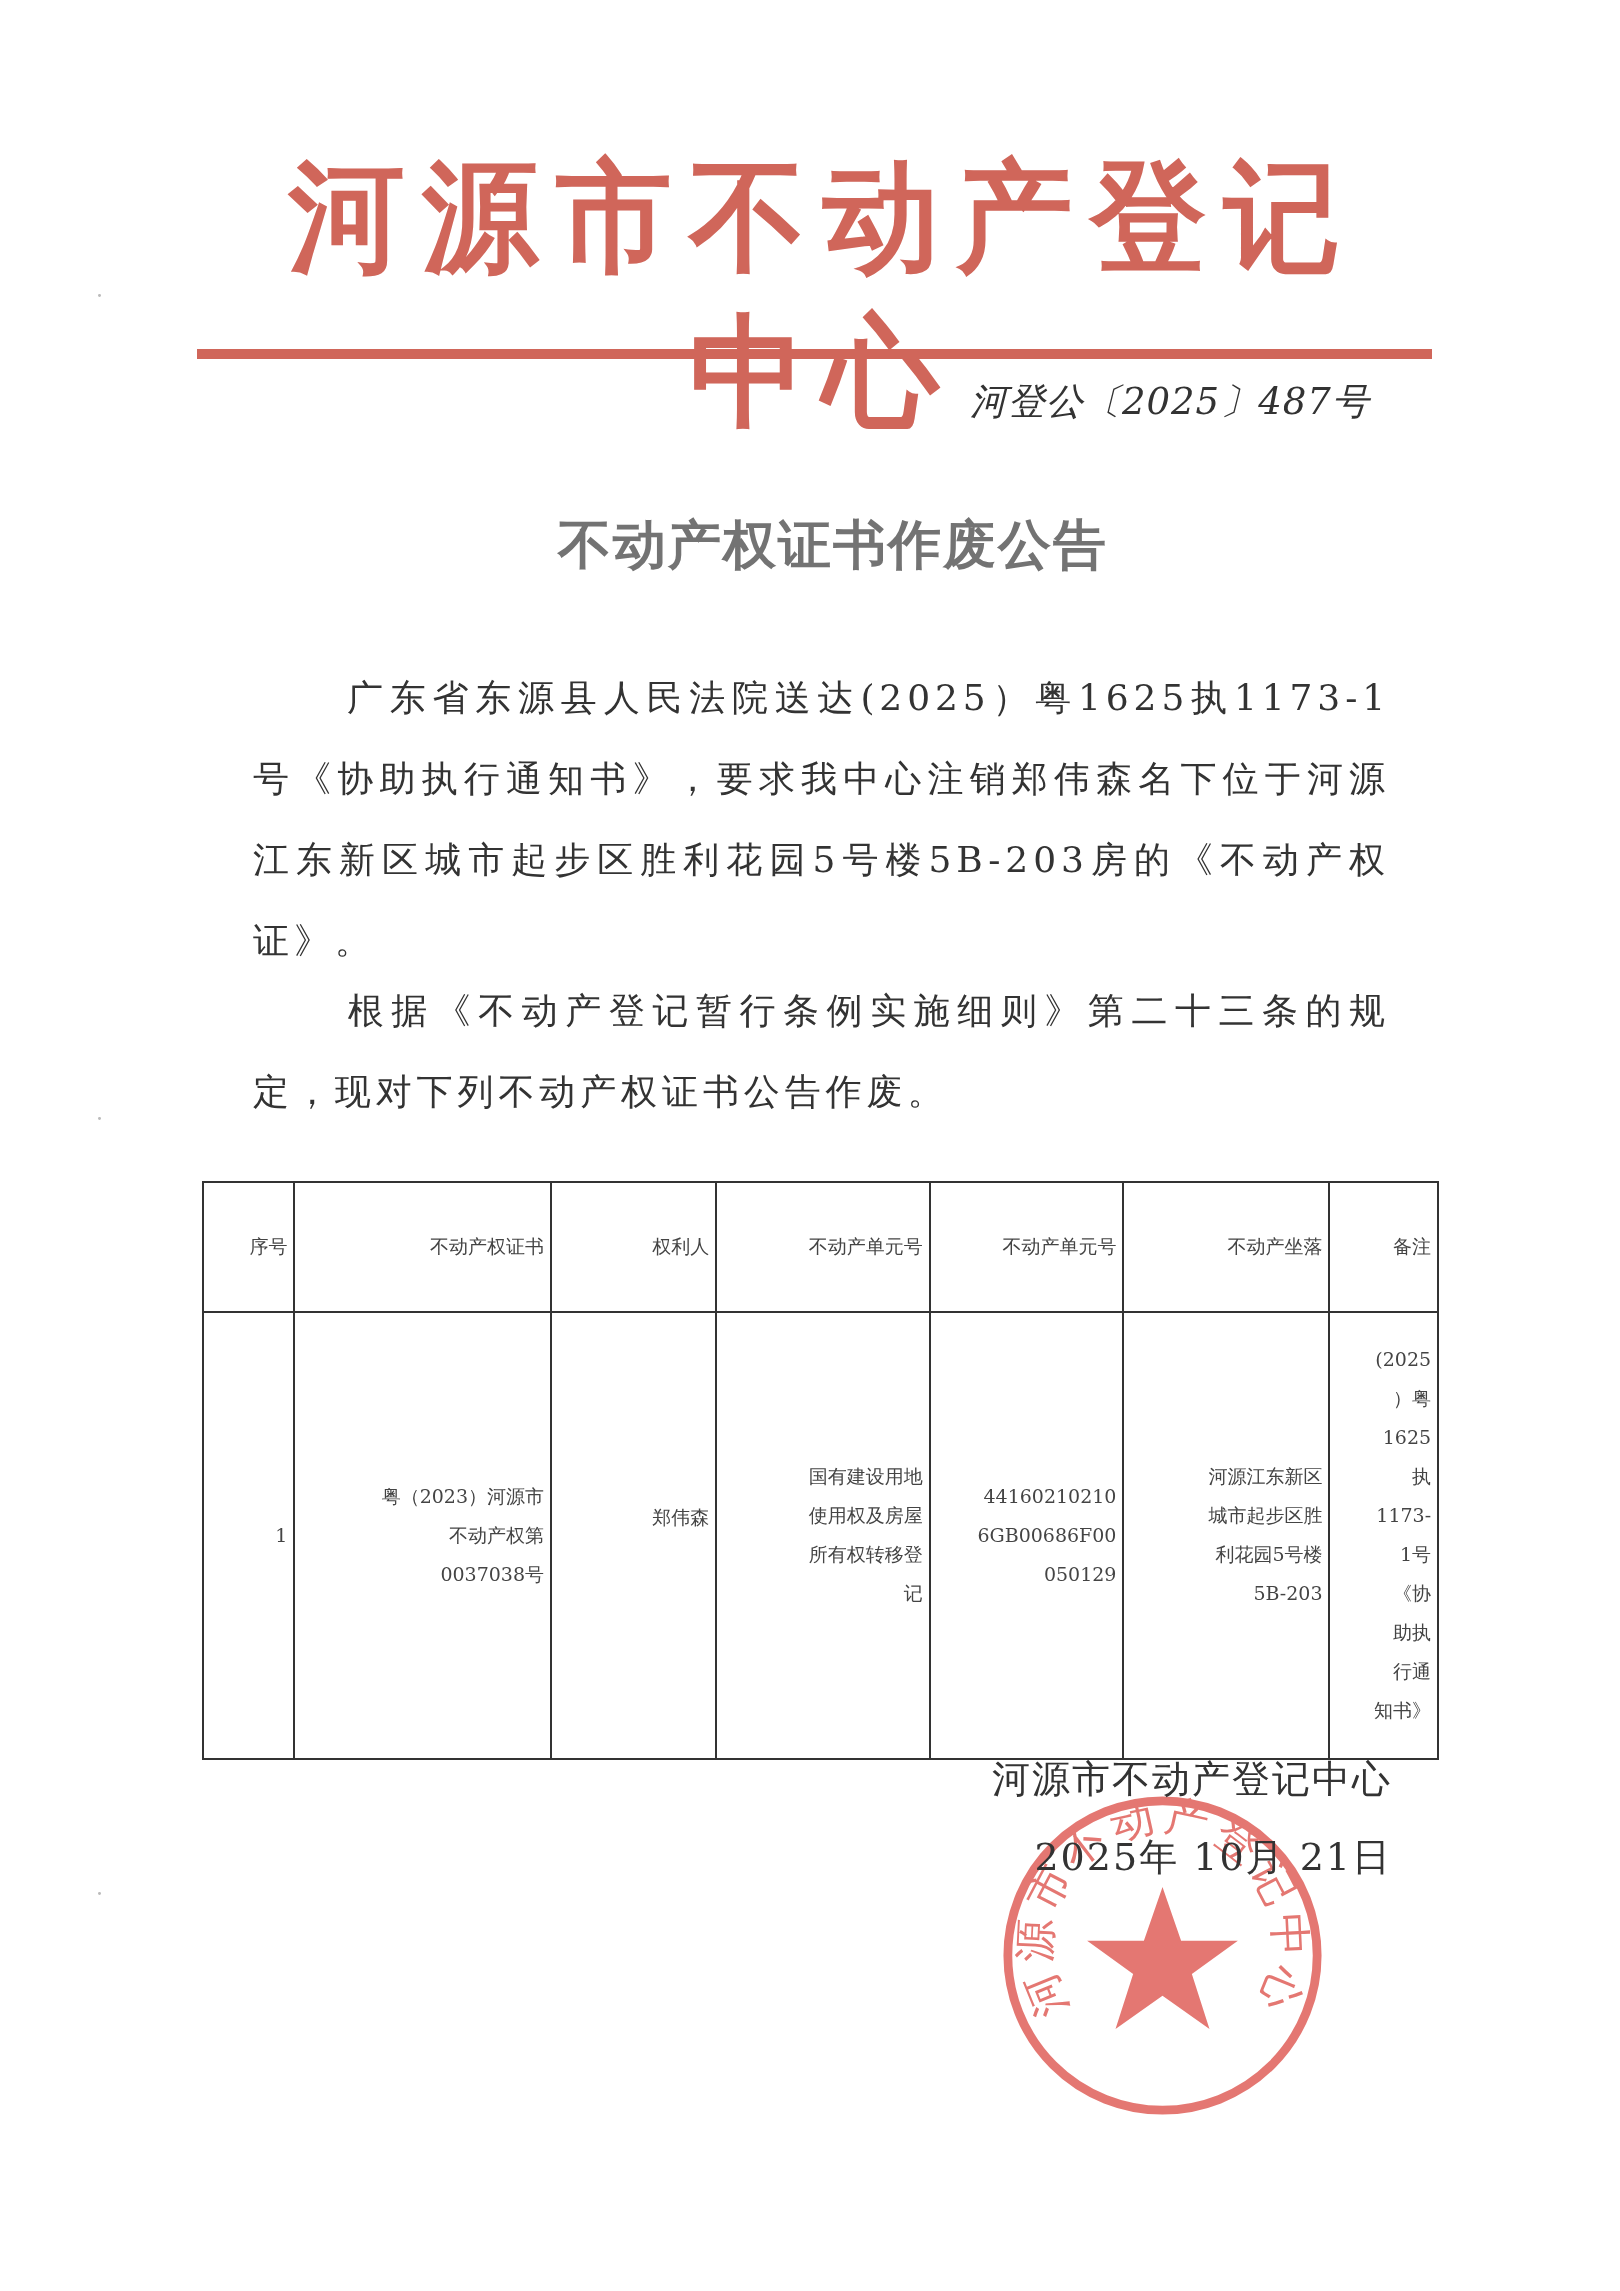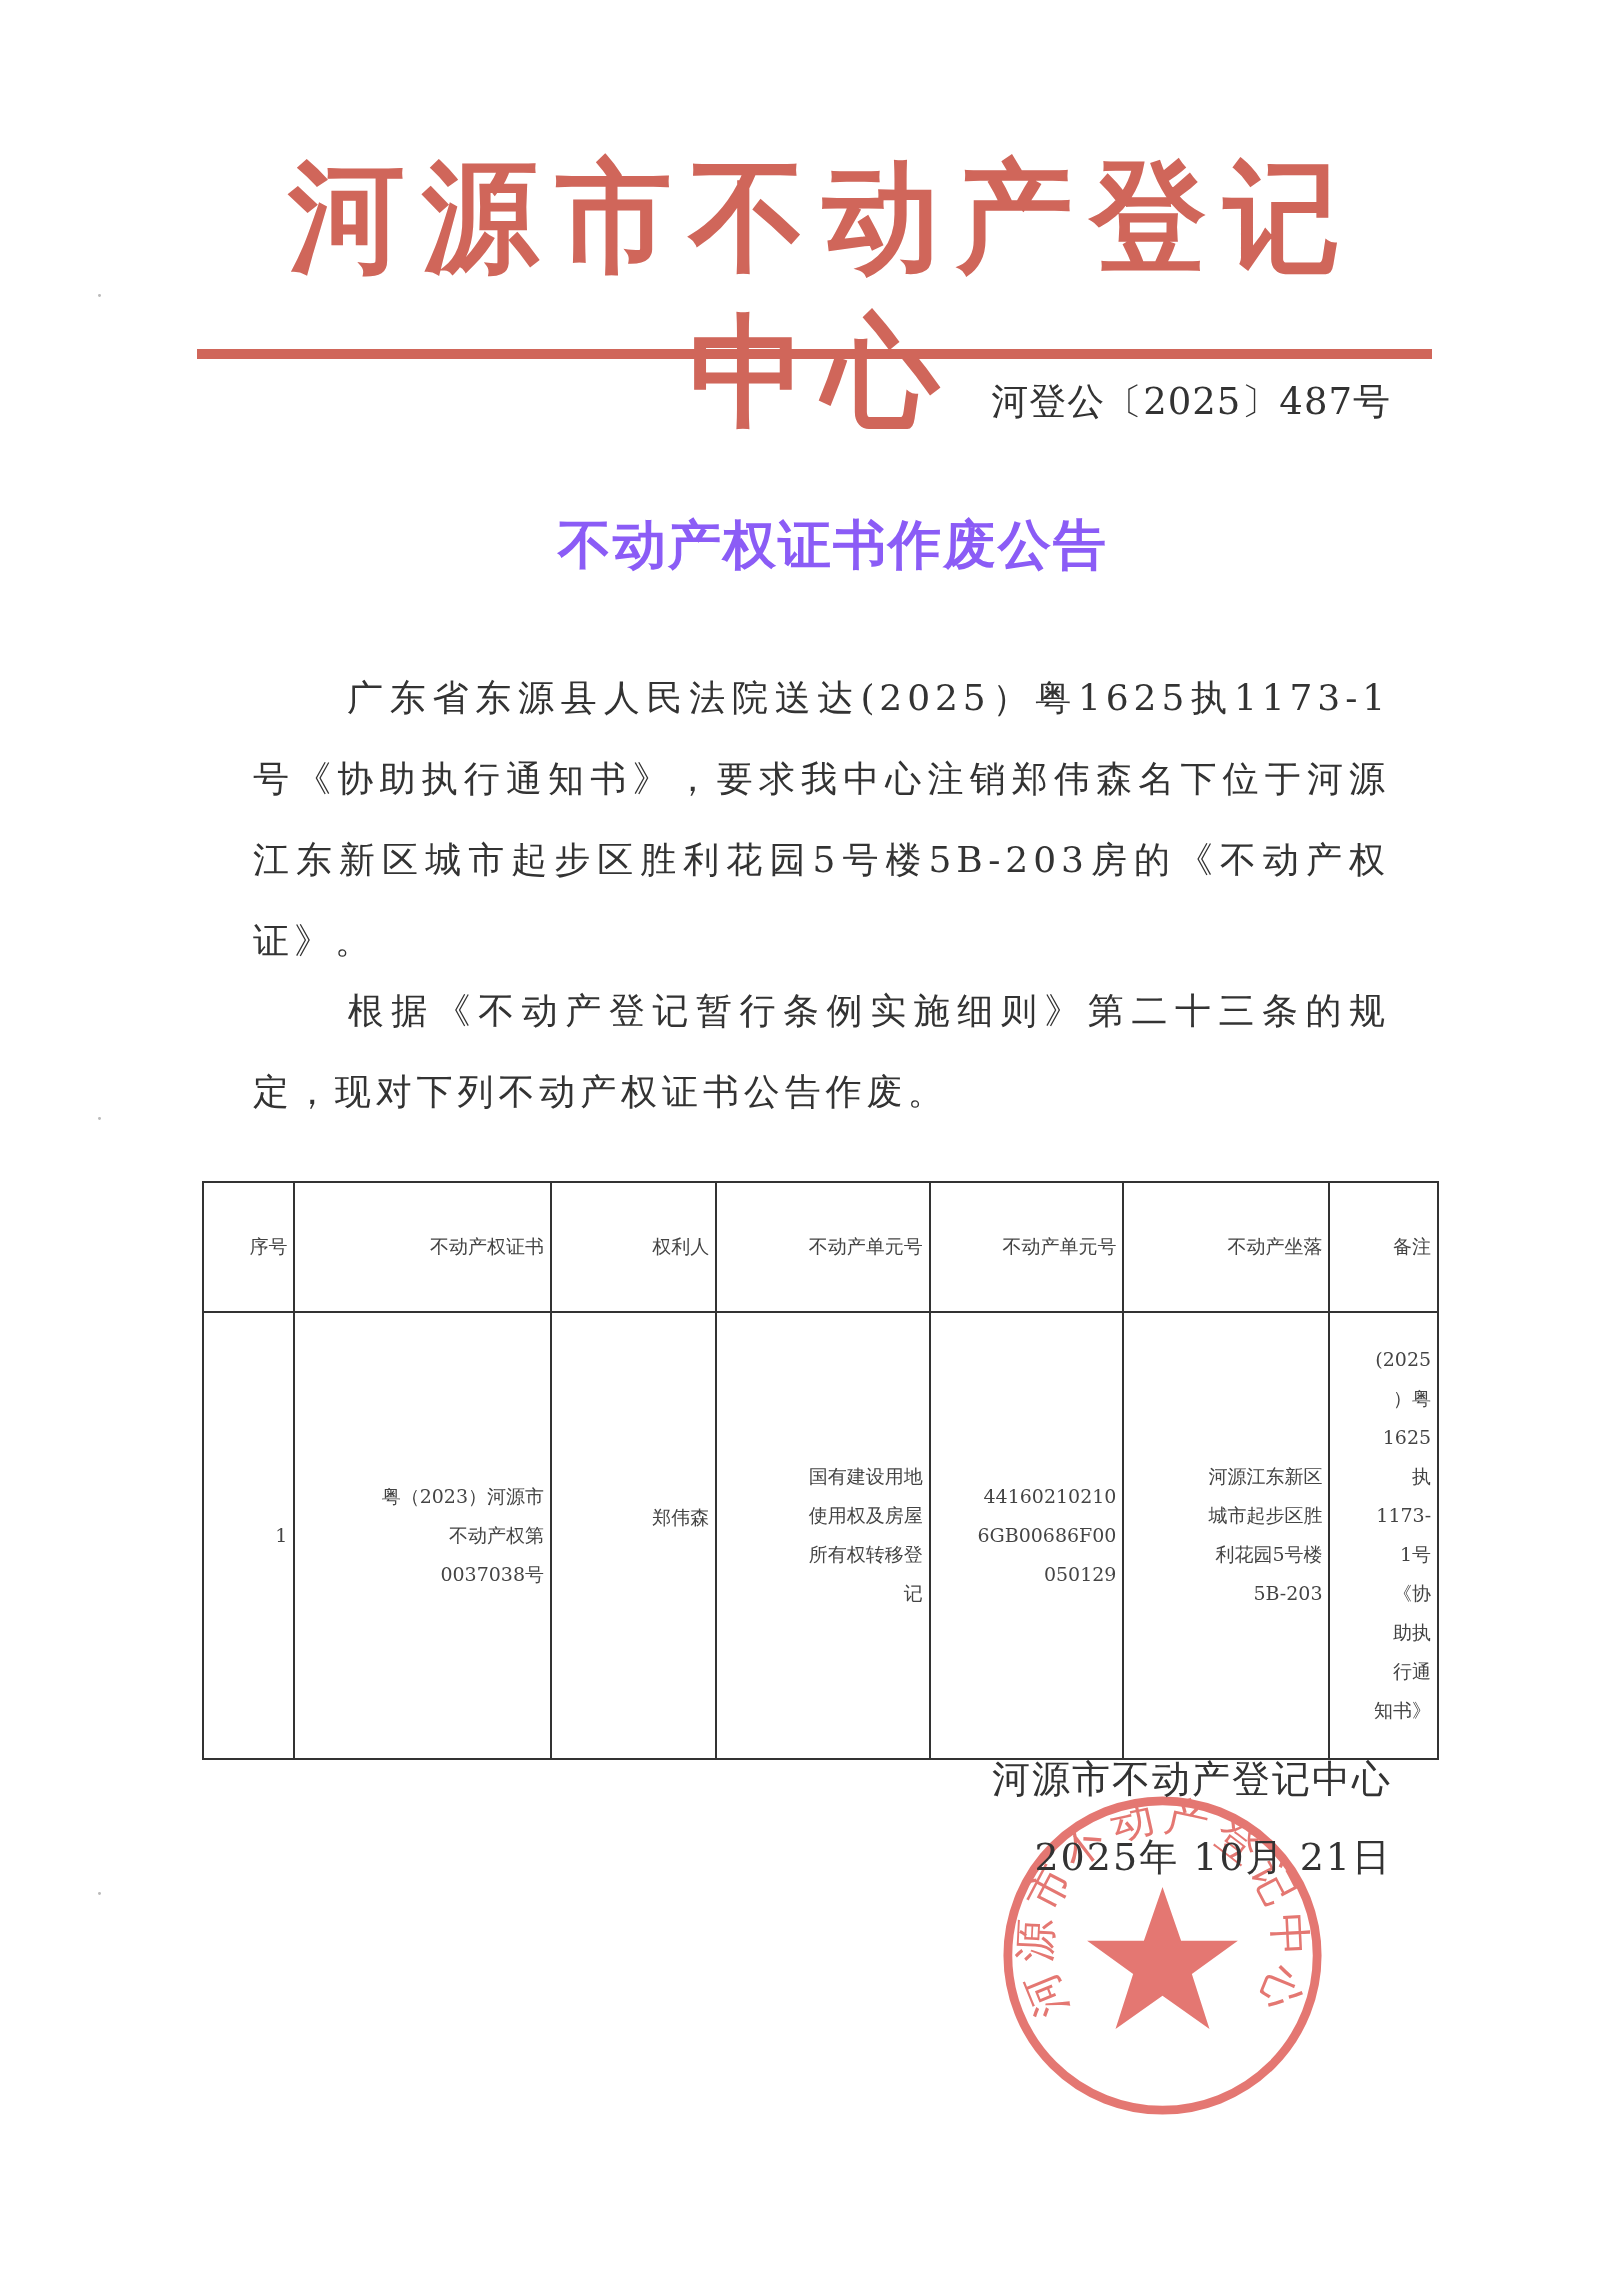--- a/index.html
+++ b/index.html
@@ -13,26 +13,26 @@
     text-align: center; color: #d0665a;
     font-family: "DejaVu Serif", serif; font-weight: bold;
     font-size: 116px; letter-spacing: 17.6px; line-height: 147px;
     transform: scaleY(1.05);
   }
   .red-rule {
     position: absolute; left: 197px; top: 349px; width: 1235px; height: 9.8px;
     background: #d0665a;
   }
   .doc-number {
-    position: absolute; left: 970px; top: 377px; width: 421px; text-align: right;
-    font-size: 37px; color: #333; letter-spacing: 1px;
+    position: absolute; left: 970px; top: 377px; width: 421px; text-align: left;
+    font-size: 37px; color: #333; letter-spacing: 1px; font-style: italic;
   }
   .doc-title {
     position: absolute; left: 490px; top: 510px; width: 686px; text-align: center;
-    font-size: 53px; font-weight: bold; color: #8b5cf6; letter-spacing: 2px;
+    font-size: 53px; font-weight: bold; color: #737373; letter-spacing: 2px;
   }
   .body-text {
     position: absolute; left: 253px; width: 1137px;
     font-size: 36px; line-height: 81px; color: #333; letter-spacing: 4.9px;
     text-align: justify;
   }
   .para1 { top: 657px; }
   .para2 { top: 970px; }
   .para .indent { display: inline-block; width: 92px; }
 

